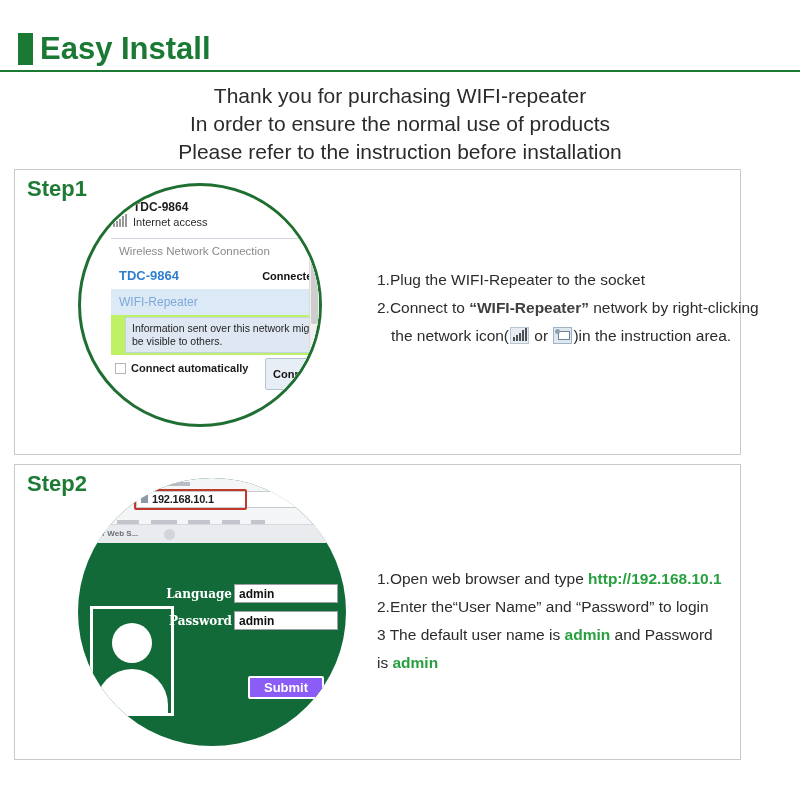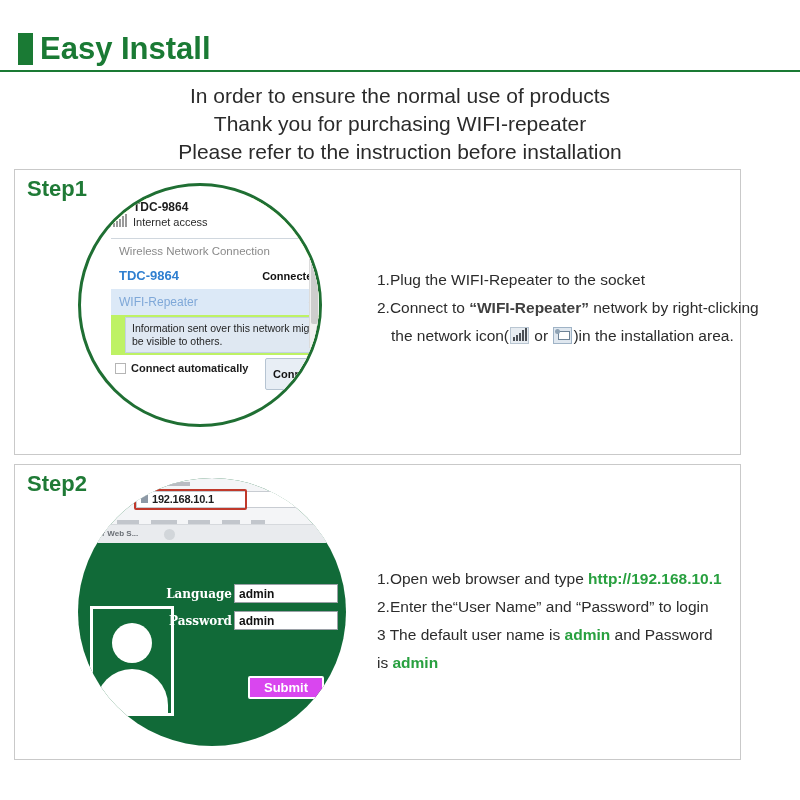--- a/index.html
+++ b/index.html
@@ -519,40 +519,40 @@
   .lf-submit-wrap {
     position: absolute;
     left: 48px;
     top: 92px;
     width: 104px;
     text-align: center;
   }
   .lf-submit {
     display: inline-block;
     padding: 2px 14px;
-    background: #d946ef;
+    background: #8b5cf6;
     border: 2px solid #ffffff;
     color: #ffffff;
     font-size: 13px;
     font-weight: bold;
     border-radius: 2px;
   }
 </style>
 </head>
 <body>
 
 <div class="header">
   <div class="header-bar"></div>
   <div class="header-title">Easy Install</div>
   <div class="header-rule"></div>
 </div>
 
 <div class="intro">
+  <div class="intro-line">Thank you for purchasing WIFI-repeater</div>
   <div class="intro-line">In order to ensure the normal use of products</div>
-  <div class="intro-line">Thank you for purchasing WIFI-repeater</div>
   <div class="intro-line">Please refer to the instruction before installation</div>
 </div>
 
 <div class="panel" id="panel-step1">
   <div class="step-label">Step1</div>
 
   <div class="circle-outline">
     <div class="wifi-dialog">
 
       <div class="wd-top">
@@ -611,21 +611,21 @@
     <div class="ins-line">
       <span>2.Connect to </span><span class="strong">“WIFI-Repeater”</span><span> network by right-clicking</span>
     </div>
     <div class="ins-line ins-indent">
       <span>the network icon(</span><span class="ic-inline"><span class="bars">
             <i></i>
             <i></i>
             <i></i>
             <i></i>
             <i></i>
-          </span></span><span> or </span><span class="ic-monitor"></span><span>)in the installation area.</span>
+          </span></span><span> or </span><span class="ic-monitor"></span><span>)in the instruction area.</span>
     </div>
   </div>
 </div>
 
 <div class="panel" id="panel-step2">
   <div class="step-label">Step2</div>
 
   <div class="circle-filled">
 
     <div class="browser-strip">

